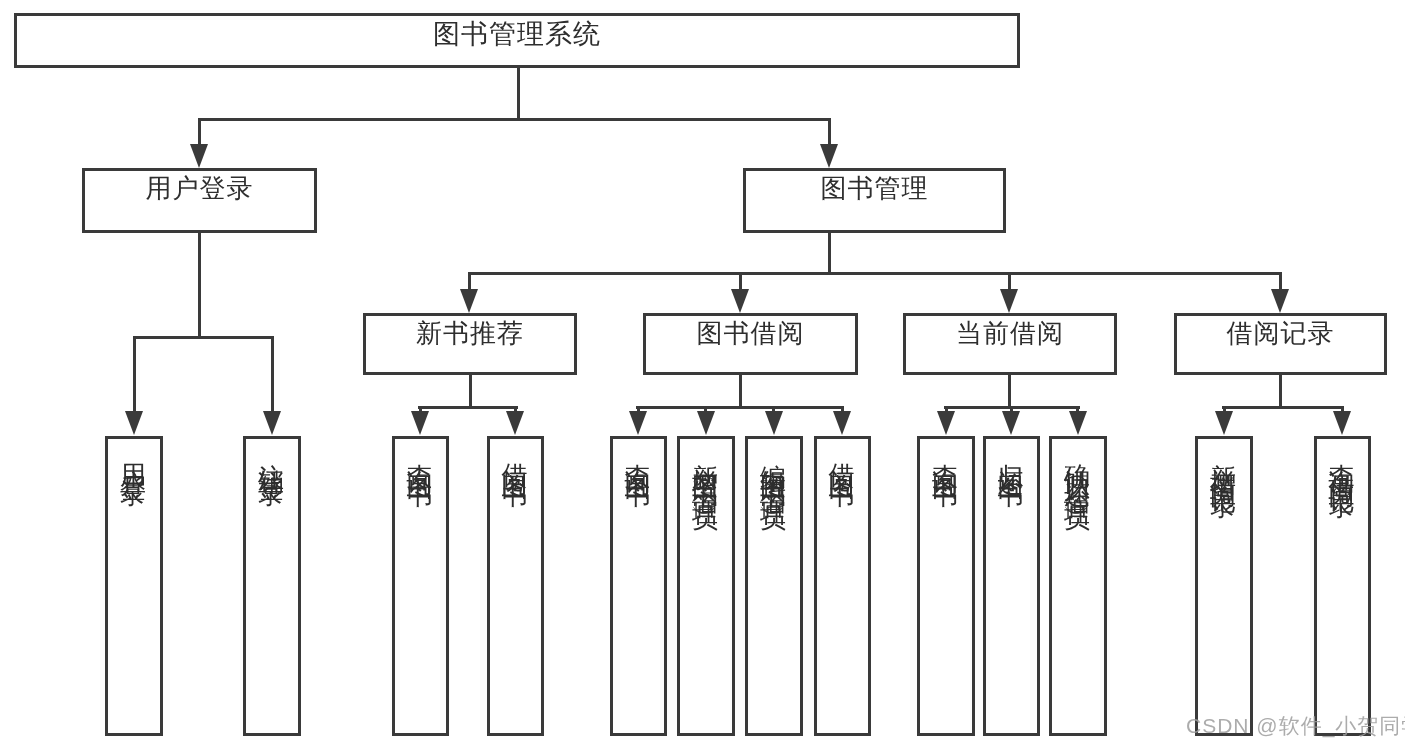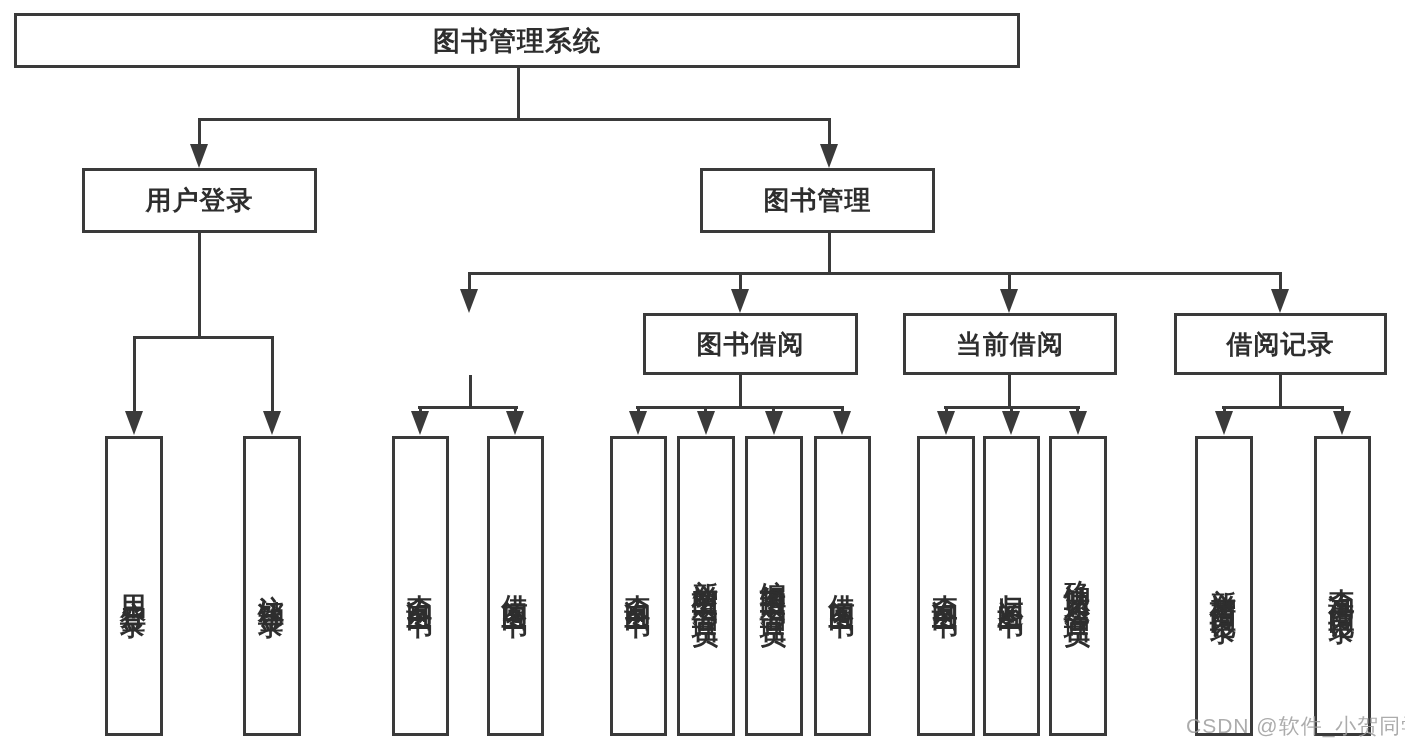--- a/index.html
+++ b/index.html
@@ -18,27 +18,25 @@
     width:1405px;
     height:747px;
     background:var(--bg);
     overflow:hidden;
   }
   .box{
     position:absolute;
     border:3px solid var(--line);
     background:var(--bg);
     display:flex;
-    align-items:center;
     justify-content:center;
     color:var(--text);
     font-size:26px;
     letter-spacing:1px;
     white-space:nowrap;
-    font-weight:bold;
   }
   .box.root-box{font-size:27px;}
   .vbox{padding:4px 0;}
   .vtext{
     writing-mode:vertical-rl;
     text-orientation:mixed;
     letter-spacing:6px;
     font-size:26px;
     color:var(--text);
     white-space:nowrap;
@@ -76,21 +74,21 @@
   <div class="vline" style="left:517px;top:68px;height:50px"></div>
   <div class="hline" style="left:198px;top:118px;width:633px"></div>
   <div class="vline" style="left:198px;top:118px;height:28px"></div>
   <div class="arrowhead" style="left:190px;top:144px"></div>
   <div class="vline" style="left:828px;top:118px;height:28px"></div>
   <div class="arrowhead" style="left:820px;top:144px"></div>
 
   <div class="box" style="left:82px;top:168px;width:235px;height:65px">
     <span>用户登录</span>
   </div>
-  <div class="box" style="left:700px;top:168px;width:235px;height:65px">
+  <div class="box" style="left:743px;top:168px;width:263px;height:65px">
     <span>图书管理</span>
   </div>
 
   <div class="vline" style="left:198px;top:233px;height:105px"></div>
   <div class="hline" style="left:133px;top:336px;width:141px"></div>
   <div class="vline" style="left:133px;top:336px;height:77px"></div>
   <div class="arrowhead" style="left:125px;top:411px"></div>
   <div class="vline" style="left:271px;top:336px;height:77px"></div>
   <div class="arrowhead" style="left:263px;top:411px"></div>
 
@@ -98,20 +96,23 @@
   <div class="hline" style="left:468px;top:272px;width:814px"></div>
   <div class="vline" style="left:468px;top:272px;height:19px"></div>
   <div class="arrowhead" style="left:460px;top:289px"></div>
   <div class="vline" style="left:739px;top:272px;height:19px"></div>
   <div class="arrowhead" style="left:731px;top:289px"></div>
   <div class="vline" style="left:1008px;top:272px;height:19px"></div>
   <div class="arrowhead" style="left:1000px;top:289px"></div>
   <div class="vline" style="left:1279px;top:272px;height:19px"></div>
   <div class="arrowhead" style="left:1271px;top:289px"></div>
 
+  <div class="box" style="left:363px;top:313px;width:214px;height:62px">
+    <span>新书推荐</span>
+  </div>
   <div class="box" style="left:643px;top:313px;width:215px;height:62px">
     <span>图书借阅</span>
   </div>
   <div class="box" style="left:903px;top:313px;width:214px;height:62px">
     <span>当前借阅</span>
   </div>
   <div class="box" style="left:1174px;top:313px;width:213px;height:62px">
     <span>借阅记录</span>
   </div>
 

